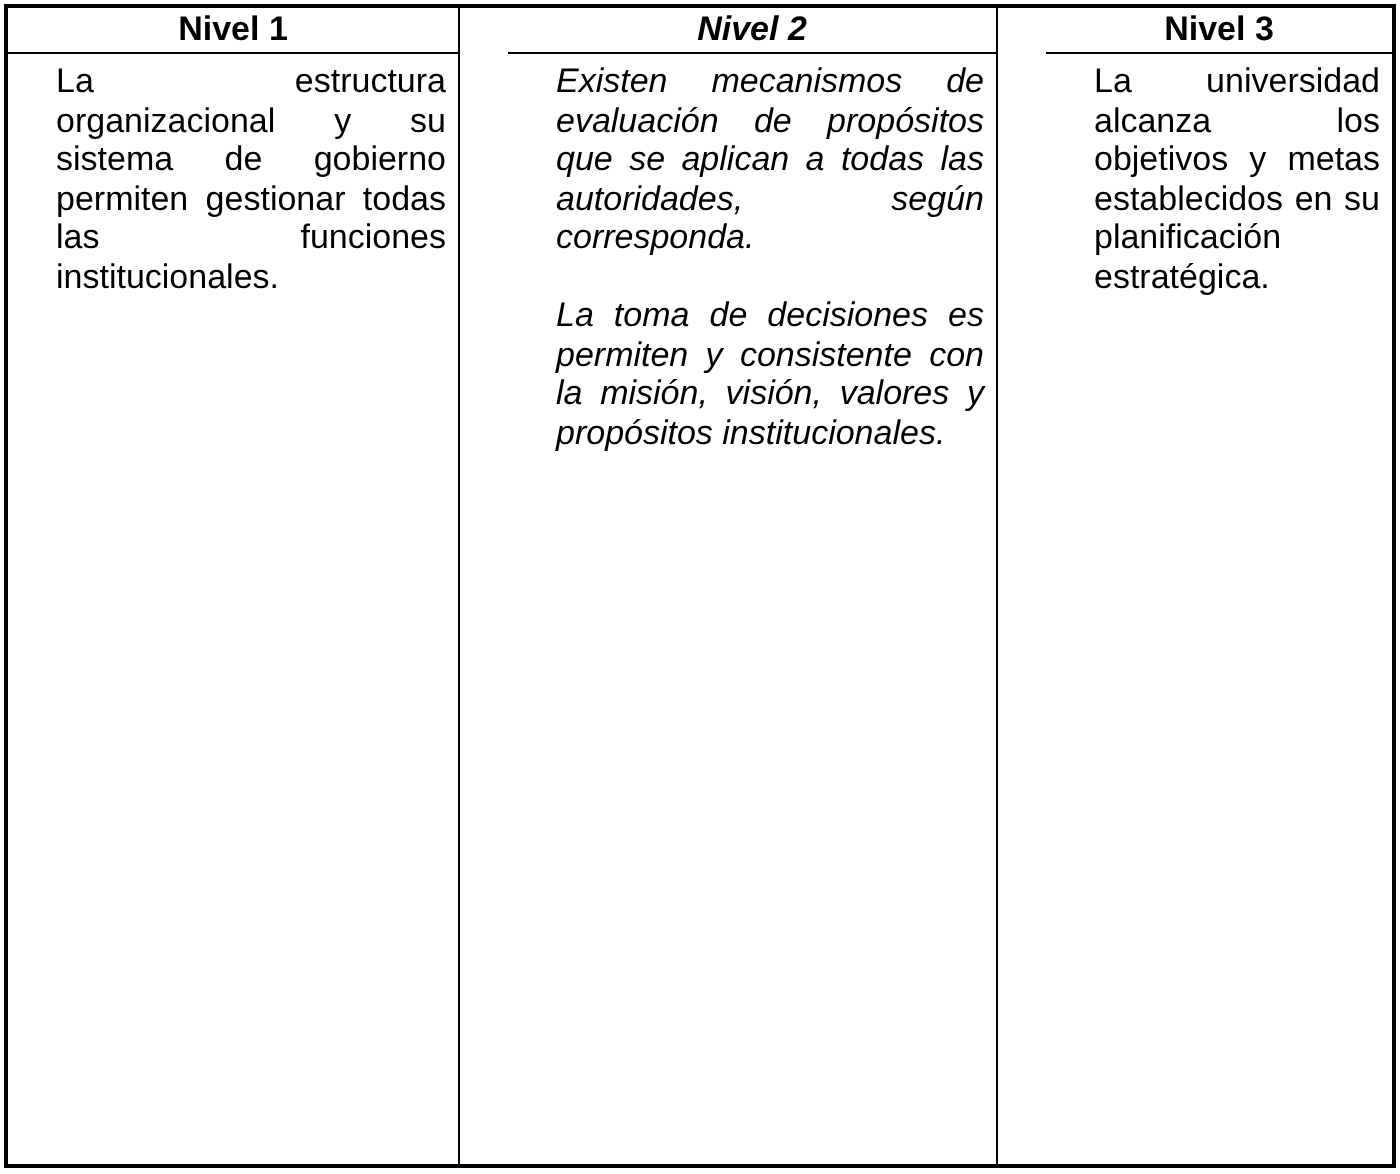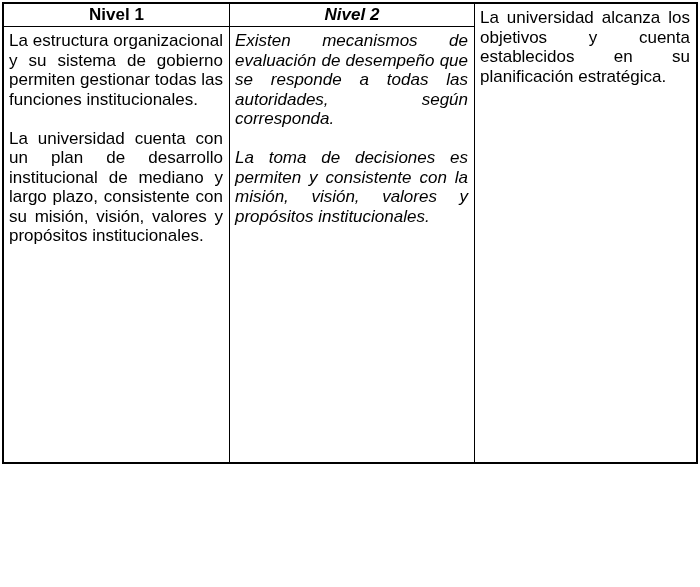--- a/index.html
+++ b/index.html
@@ -10,24 +10,25 @@
   }
   body {
     width: 700px;
     height: 587px;
     font-family: "Liberation Sans", sans-serif;
     color: #000000;
     overflow: hidden;
   }
   .criteria-table {
     margin: 2px;
-    height: 462px;
+    height: 582px;
     border: 2px solid #000000;
     display: flex;
     background: #ffffff;
+    gap: 24px;
   }
   .col {
     display: flex;
     flex-direction: column;
     border-right: 1px solid #000000;
     overflow: hidden;
   }
   .col:last-child { border-right: none; }
   .col-1 { width: 226px; }
   .col-2 { width: 245px; font-style: italic; }
@@ -35,46 +36,46 @@
   .col-header {
     flex: 0 0 23px;
     border-bottom: 1px solid #000000;
     font-size: 17px;
     font-weight: bold;
     line-height: 22px;
     text-align: center;
   }
   .col-body {
     flex: 1;
-    padding: 4px 6px 0 5px;
+    padding: 4px 6px 0 24px;
     font-size: 17px;
     line-height: 19.5px;
     text-align: justify;
   }
   .para {
     margin: 0 0 19.5px 0;
     padding: 0;
   }
 </style>
 </head>
 <body>
 
 <div class="criteria-table">
   <div class="col col-1">
     <div class="col-header">Nivel 1</div>
     <div class="col-body">
         <p class="para">La estructura organizacional y su sistema de gobierno permiten gestionar todas las funciones institucionales.</p>
-        <p class="para">La universidad cuenta con un plan de desarrollo institucional de mediano y largo plazo, consistente con su misión, visión, valores y propósitos institucionales.</p>
       </div>
   </div>
   <div class="col col-2">
     <div class="col-header">Nivel 2</div>
     <div class="col-body">
-        <p class="para">Existen mecanismos de evaluación de desempeño que se responde a todas las autoridades, según corresponda.</p>
+        <p class="para">Existen mecanismos de evaluación de propósitos que se aplican a todas las autoridades, según corresponda.</p>
         <p class="para">La toma de decisiones es permiten y consistente con la misión, visión, valores y propósitos institucionales.</p>
       </div>
   </div>
   <div class="col col-3">
+    <div class="col-header">Nivel 3</div>
     <div class="col-body">
-        <p class="para">La universidad alcanza los objetivos y cuenta establecidos en su planificación estratégica.</p>
+        <p class="para">La universidad alcanza los objetivos y metas establecidos en su planificación estratégica.</p>
       </div>
   </div>
 </div>
 
 </body></html>

